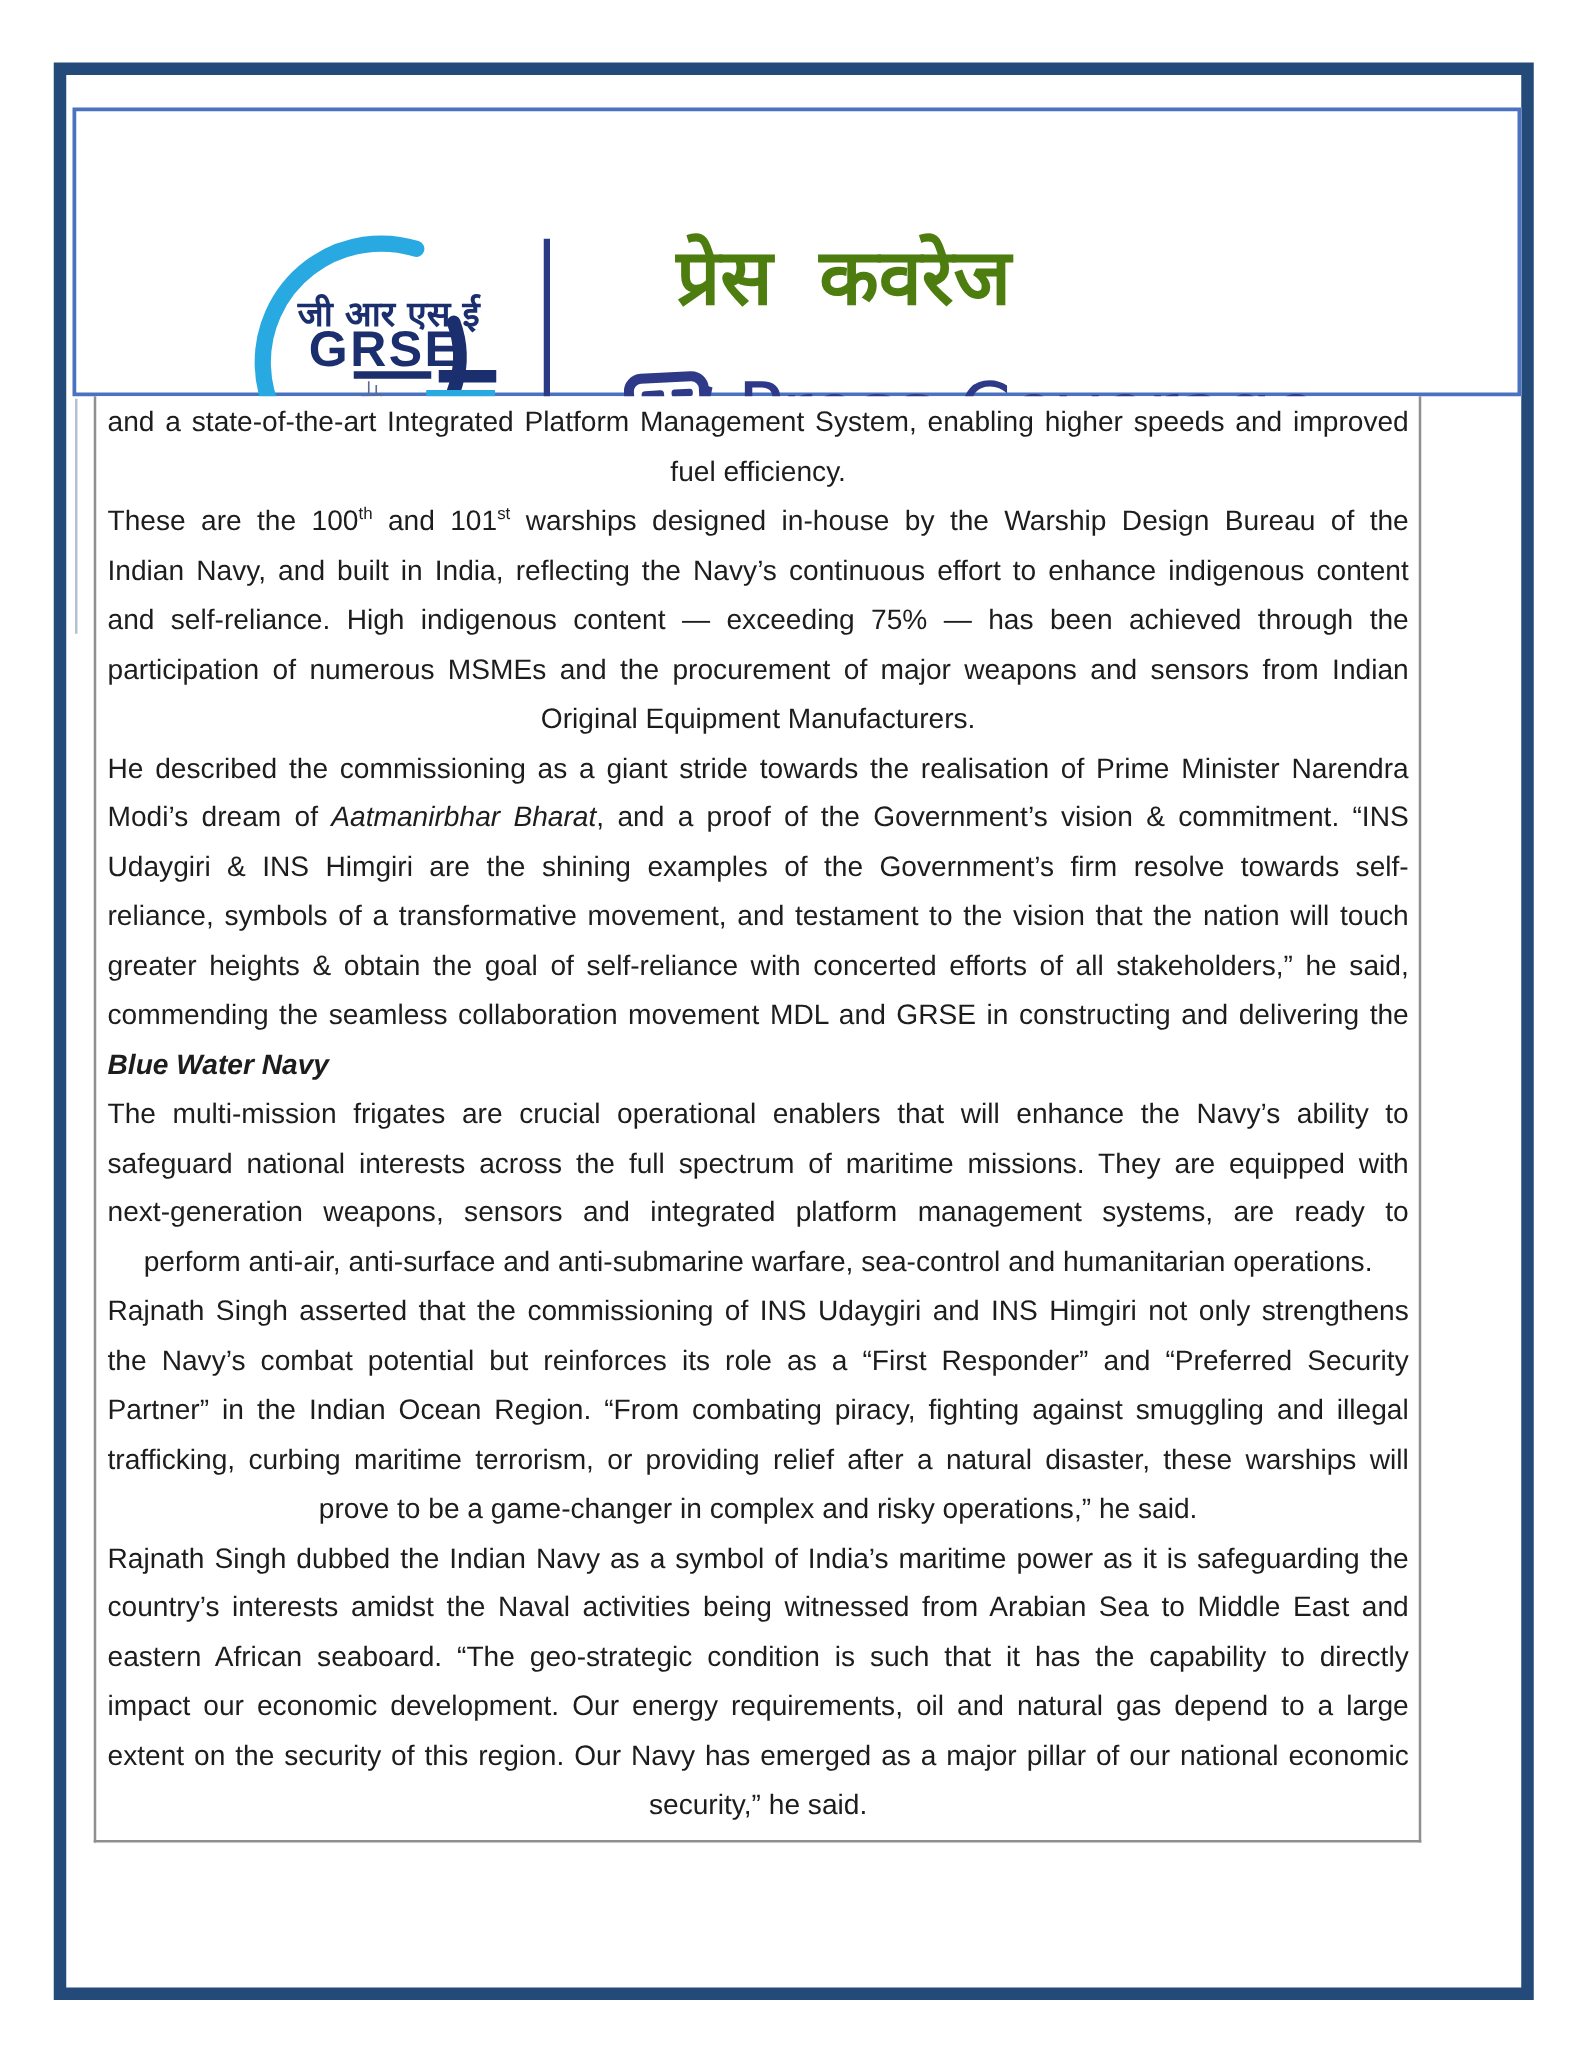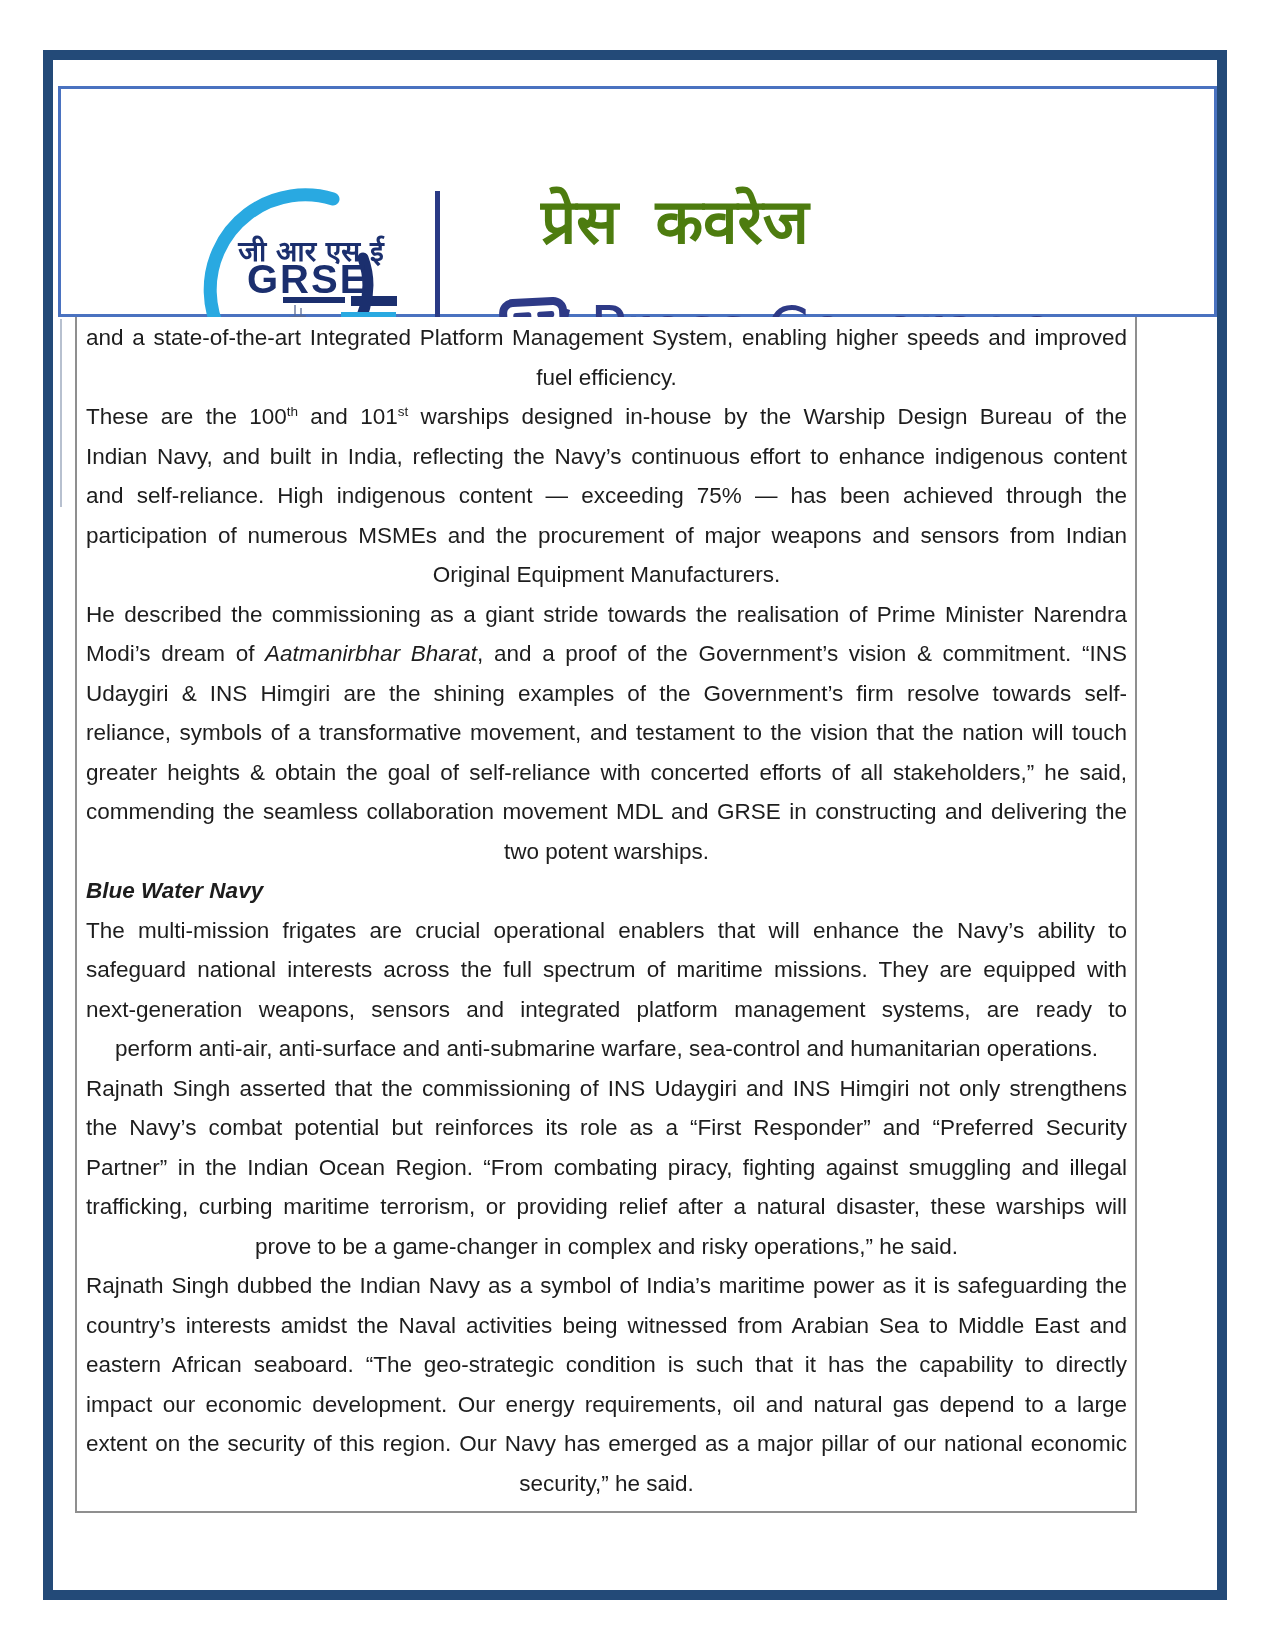--- a/index.html
+++ b/index.html
@@ -92,21 +92,20 @@
       <div class="ln just">Indian Navy, and built in India, reflecting the Navy’s continuous effort to enhance indigenous content</div>
       <div class="ln just">and self-reliance. High indigenous content — exceeding 75% — has been achieved through the</div>
       <div class="ln just">participation of numerous MSMEs and the procurement of major weapons and sensors from Indian</div>
       <div class="ln last">Original Equipment Manufacturers.</div>
       <div class="ln just">He described the commissioning as a giant stride towards the realisation of Prime Minister Narendra</div>
       <div class="ln just">Modi’s dream of <i>Aatmanirbhar Bharat</i>, and a proof of the Government’s vision &amp; commitment. “INS</div>
       <div class="ln just">Udaygiri &amp; INS Himgiri are the shining examples of the Government’s firm resolve towards self-</div>
       <div class="ln just">reliance, symbols of a transformative movement, and testament to the vision that the nation will touch</div>
       <div class="ln just">greater heights &amp; obtain the goal of self-reliance with concerted efforts of all stakeholders,” he said,</div>
       <div class="ln just">commending the seamless collaboration movement MDL and GRSE in constructing and delivering the</div>
-      <div class="ln last">two potent warships.</div>
       <div class="ln heading">Blue Water Navy</div>
       <div class="ln just">The multi-mission frigates are crucial operational enablers that will enhance the Navy’s ability to</div>
       <div class="ln just">safeguard national interests across the full spectrum of maritime missions. They are equipped with</div>
       <div class="ln just">next-generation weapons, sensors and integrated platform management systems, are ready to</div>
       <div class="ln last">perform anti-air, anti-surface and anti-submarine warfare, sea-control and humanitarian operations.</div>
       <div class="ln just">Rajnath Singh asserted that the commissioning of INS Udaygiri and INS Himgiri not only strengthens</div>
       <div class="ln just">the Navy’s combat potential but reinforces its role as a “First Responder” and “Preferred Security</div>
       <div class="ln just">Partner” in the Indian Ocean Region. “From combating piracy, fighting against smuggling and illegal</div>
       <div class="ln just">trafficking, curbing maritime terrorism, or providing relief after a natural disaster, these warships will</div>
       <div class="ln last">prove to be a game-changer in complex and risky operations,” he said.</div>

